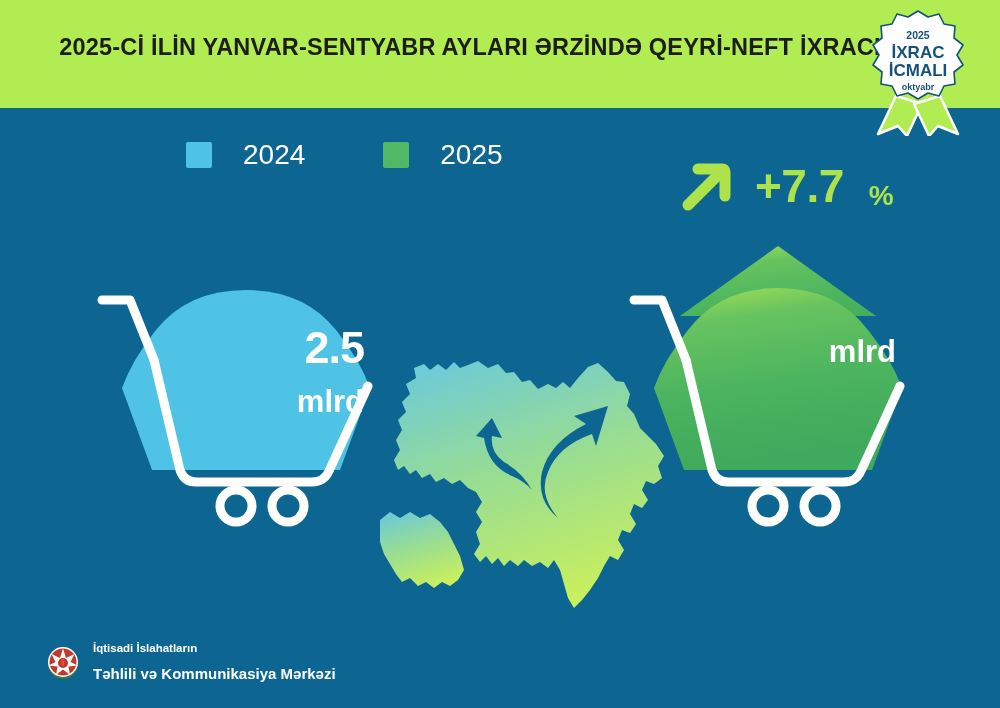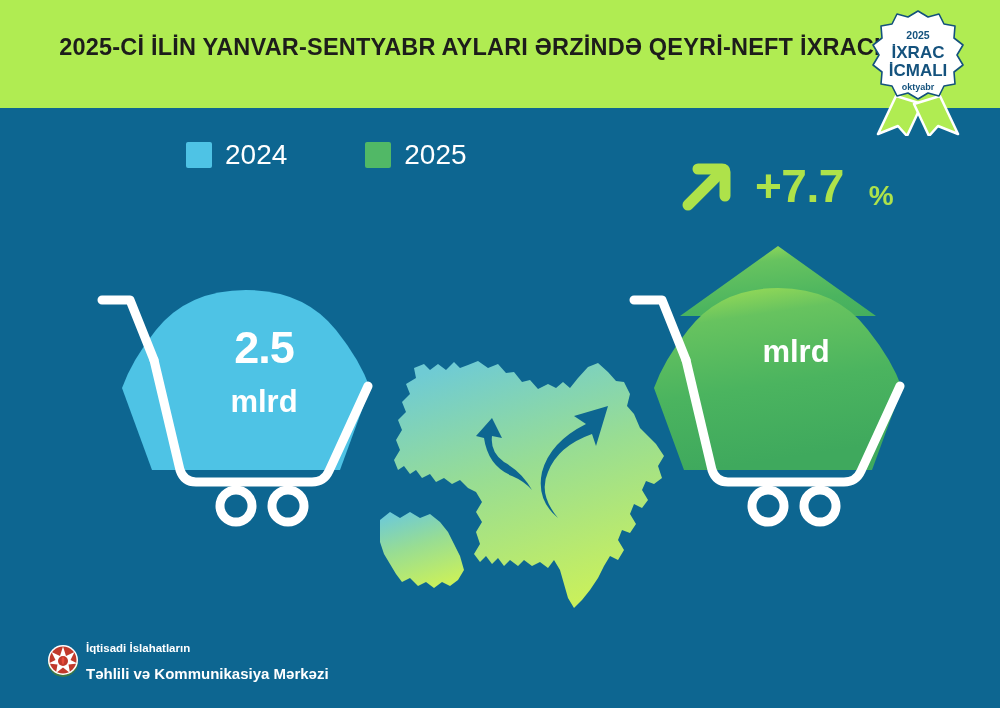--- a/index.html
+++ b/index.html
@@ -36,21 +36,21 @@
   .badge{
     position:absolute;left:866px;top:8px;width:104px;height:128px;
   }
   .badge svg{display:block;}
 
   
   .legend{
     position:absolute;left:186px;top:141px;
     display:flex;align-items:center;gap:78px;
   }
-  .legend-item{display:flex;align-items:center;gap:13px;}
+  .legend-item{display:flex;align-items:center;gap:31px;}
   .legend-swatch{width:26px;height:26px;border-radius:2px;display:block;}
   .legend-swatch.y1{background:#4ec3e5;}
   .legend-swatch.y2{background:#51b866;}
   .legend-label{
     color:#ffffff;font-size:28px;font-weight:normal;line-height:1;
   }
 
   
   .growth{
     position:absolute;left:676px;top:158px;
@@ -66,38 +66,38 @@
     margin-left:2px;align-self:flex-end;padding-bottom:4px;
   }
 
   
   .cart{position:absolute;}
   .cart svg{display:block;overflow:visible;}
   .cart-left{left:96px;top:284px;width:300px;height:230px;}
   .cart-right{left:628px;top:244px;width:300px;height:270px;}
 
   .cart-val{
-    position:absolute;color:#ffffff;text-align:center;
+    position:absolute;color:#ffffff;text-align:right;
     font-weight:bold;line-height:1;
     width:200px;
   }
   .cart-val .num{display:block;font-size:45px;letter-spacing:-1px;}
   .cart-val .unit{display:block;font-size:31px;margin-top:16px;}
 
   .val-left{left:164px;top:325px;}
   .val-right{left:696px;top:320px;}
 
   
   .map{position:absolute;left:372px;top:332px;width:300px;height:280px;}
   .map svg{display:block;}
 
   
   .footer{
     position:absolute;left:44px;top:641px;
-    display:flex;gap:4px;
+    display:flex;align-items:center;gap:11px;
   }
   .emblem{width:38px;height:38px;display:block;}
   .footer-text{color:#ffffff;line-height:1.28;}
   .footer-text .l1{display:block;font-size:11.5px;font-weight:bold;}
   .footer-text .l2{display:block;font-size:15px;font-weight:bold;margin-top:8px;}
 </style>
 </head>
 <body>
 
 <div class="canvas">

